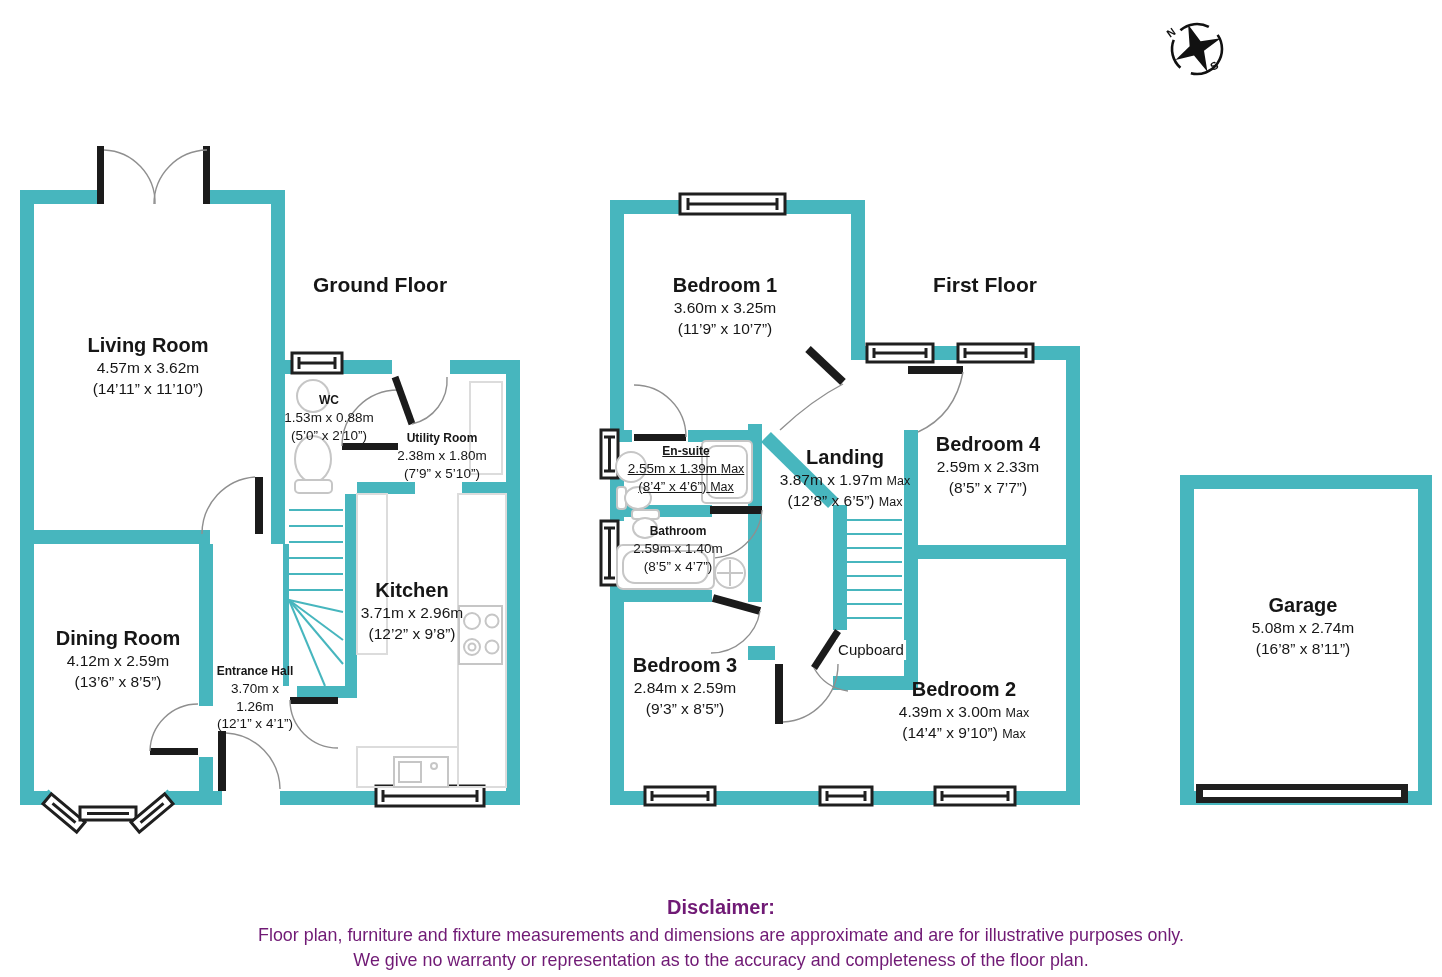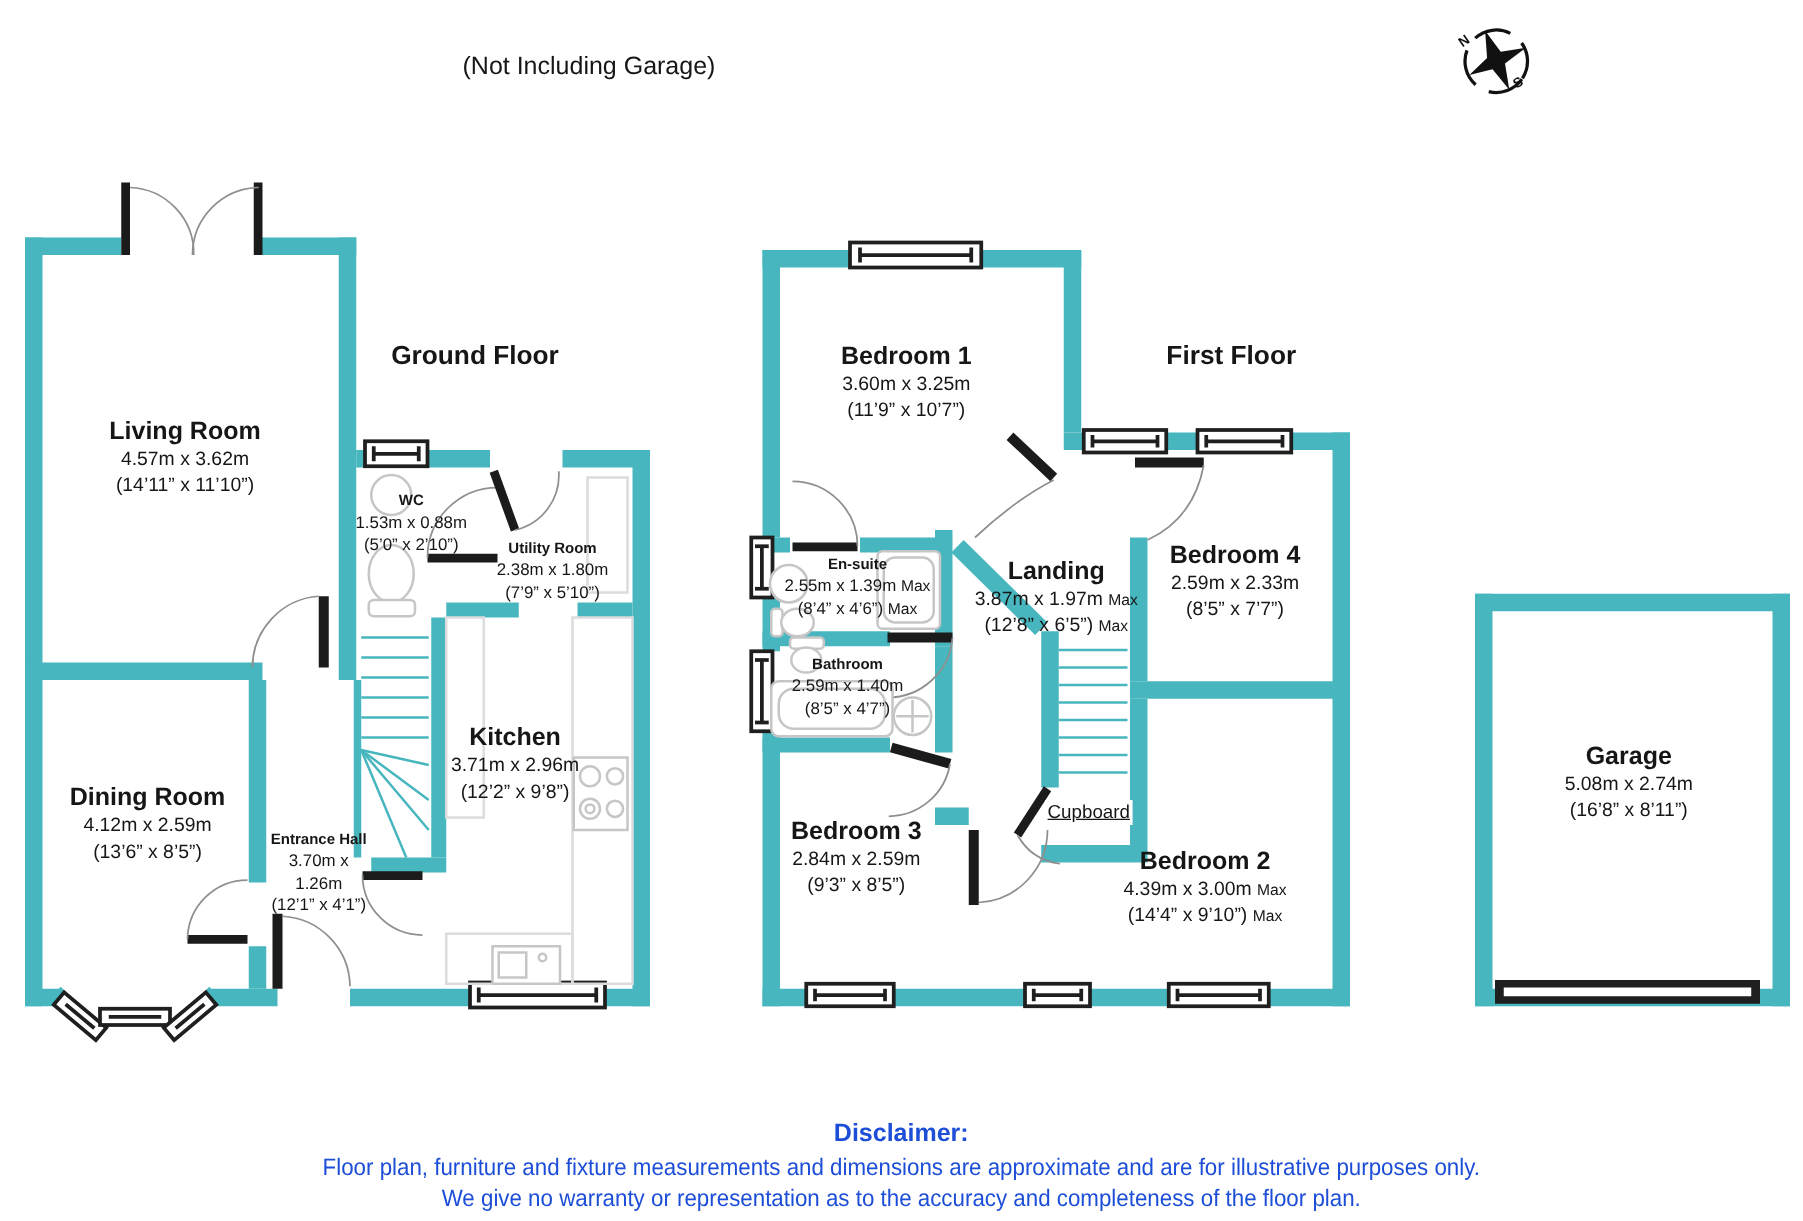--- a/index.html
+++ b/index.html
@@ -21,28 +21,28 @@
   .header{position:absolute;left:370px;top:40px;line-height:27px;}
   .h1,.h2{font-weight:bold;font-size:20px;}
   .h3{font-size:20px;}
   .floor-title{position:absolute;transform:translateX(-50%);font-size:21px;font-weight:bold;white-space:nowrap;}
   .room-label{position:absolute;transform:translateX(-50%);text-align:center;line-height:1.32;white-space:nowrap;z-index:3;}
   .room-label .rname{font-weight:bold;font-size:20px;}
   .room-label .rdim{font-size:15.5px;}
   .room-label.sm .rname{font-size:12px;}
   .room-label.sm .rdim{font-size:13.5px;}
   .room-label.wrap{width:88px;white-space:normal;}
-  .room-label.plain .rname{font-weight:400;font-size:15px;background:#fff;padding:0 2px;text-decoration:underline;}
+  .room-label.plain .rname{font-weight:400;font-size:15px;background:#fff;padding:0 2px;}
   .room-label .max{font-size:12.5px;}
   .logo{position:absolute;left:1297px;top:10px;width:135px;height:136px;background:var(--logo-bg,#3db5bd);text-align:center;color:#fff;z-index:2;}
   .logo .lname{font-size:22px;margin-top:36px;letter-spacing:.5px;}
   .logo .lat{font-size:10px;line-height:11px;}
   .logo .lbrand{font-size:23px;line-height:26px;}
   .logo .lbold{font-weight:bold;color:var(--logo-link,#1d3540);}
-  .disclaimer{position:absolute;left:0;width:1442px;top:896px;text-align:center;color:#1d4ed8;}
+  .disclaimer{position:absolute;left:0;width:1442px;top:896px;text-align:center;color:#701a75;}
   .dtitle{font-size:20px;font-weight:bold;margin-bottom:3px;}
   .dline{font-size:19px;line-height:25px;transform:scaleX(.94);transform-origin:center;}
 </style>
 </head>
 <body>
 
 <div class="canvas">
 
 <svg width="1442" height="977" viewBox="0 0 1442 977">
 
@@ -332,21 +332,20 @@
 
   <g transform="translate(1197,49)">
     <circle r="25" fill="none" stroke="#111" stroke-width="2.6" stroke-dasharray="30 12" transform="rotate(35)"></circle>
     <path d="M0,-26 L6,-6 L26,-2 L6,4 L2,25 L-5,5 L-24,3 L-6,-5 Z" fill="#111" transform="rotate(-20)"></path>
     <text x="-27" y="-11" font-size="11" font-weight="bold" fill="#111" transform="rotate(-35 -27 -11)">N</text>
     <text x="16" y="22" font-size="11" font-weight="bold" fill="#111" transform="rotate(-30 16 22)">S</text>
   </g>
 </svg>
 
 <div class="header">
-  <div class="h3">(Not Including Garage)</div>
 </div>
 
 
 <div class="floor-title" style="left:380px;top:273px">Ground Floor</div>
 <div class="floor-title" style="left:985px;top:273px">First Floor</div>
 
 <div id="room-labels">
       <div class="room-label" style="left: 148px; top: 332px;">
         <div class="rname">Living Room</div>
         <div class="rdim"><span>4.57m x 3.62m</span></div>
@@ -375,21 +374,21 @@
       <div class="room-label sm wrap" style="left: 255px; top: 664px;">
         <div class="rname">Entrance Hall</div>
         <div class="rdim"><span>3.70m x 1.26m</span></div>
         <div class="rdim"><span>(12’1” x 4’1”)</span></div>
       </div>
       <div class="room-label" style="left: 725px; top: 272px;">
         <div class="rname">Bedroom 1</div>
         <div class="rdim"><span>3.60m x 3.25m</span></div>
         <div class="rdim"><span>(11’9” x 10’7”)</span></div>
       </div>
-      <div class="room-label sm" style="left: 686px; top: 444px;">
+      <div class="room-label sm" style="left: 686px; top: 444px; text-decoration: underline;">
         <div class="rname">En-suite</div>
         <div class="rdim"><span>2.55m x 1.39m</span> <span class="max">Max</span></div>
         <div class="rdim"><span>(8’4” x 4’6”)</span> <span class="max">Max</span></div>
       </div>
       <div class="room-label" style="left: 845px; top: 444px;">
         <div class="rname">Landing</div>
         <div class="rdim"><span>3.87m x 1.97m</span> <span class="max">Max</span></div>
         <div class="rdim"><span>(12’8” x 6’5”)</span> <span class="max">Max</span></div>
       </div>
       <div class="room-label" style="left: 988px; top: 431px;">

